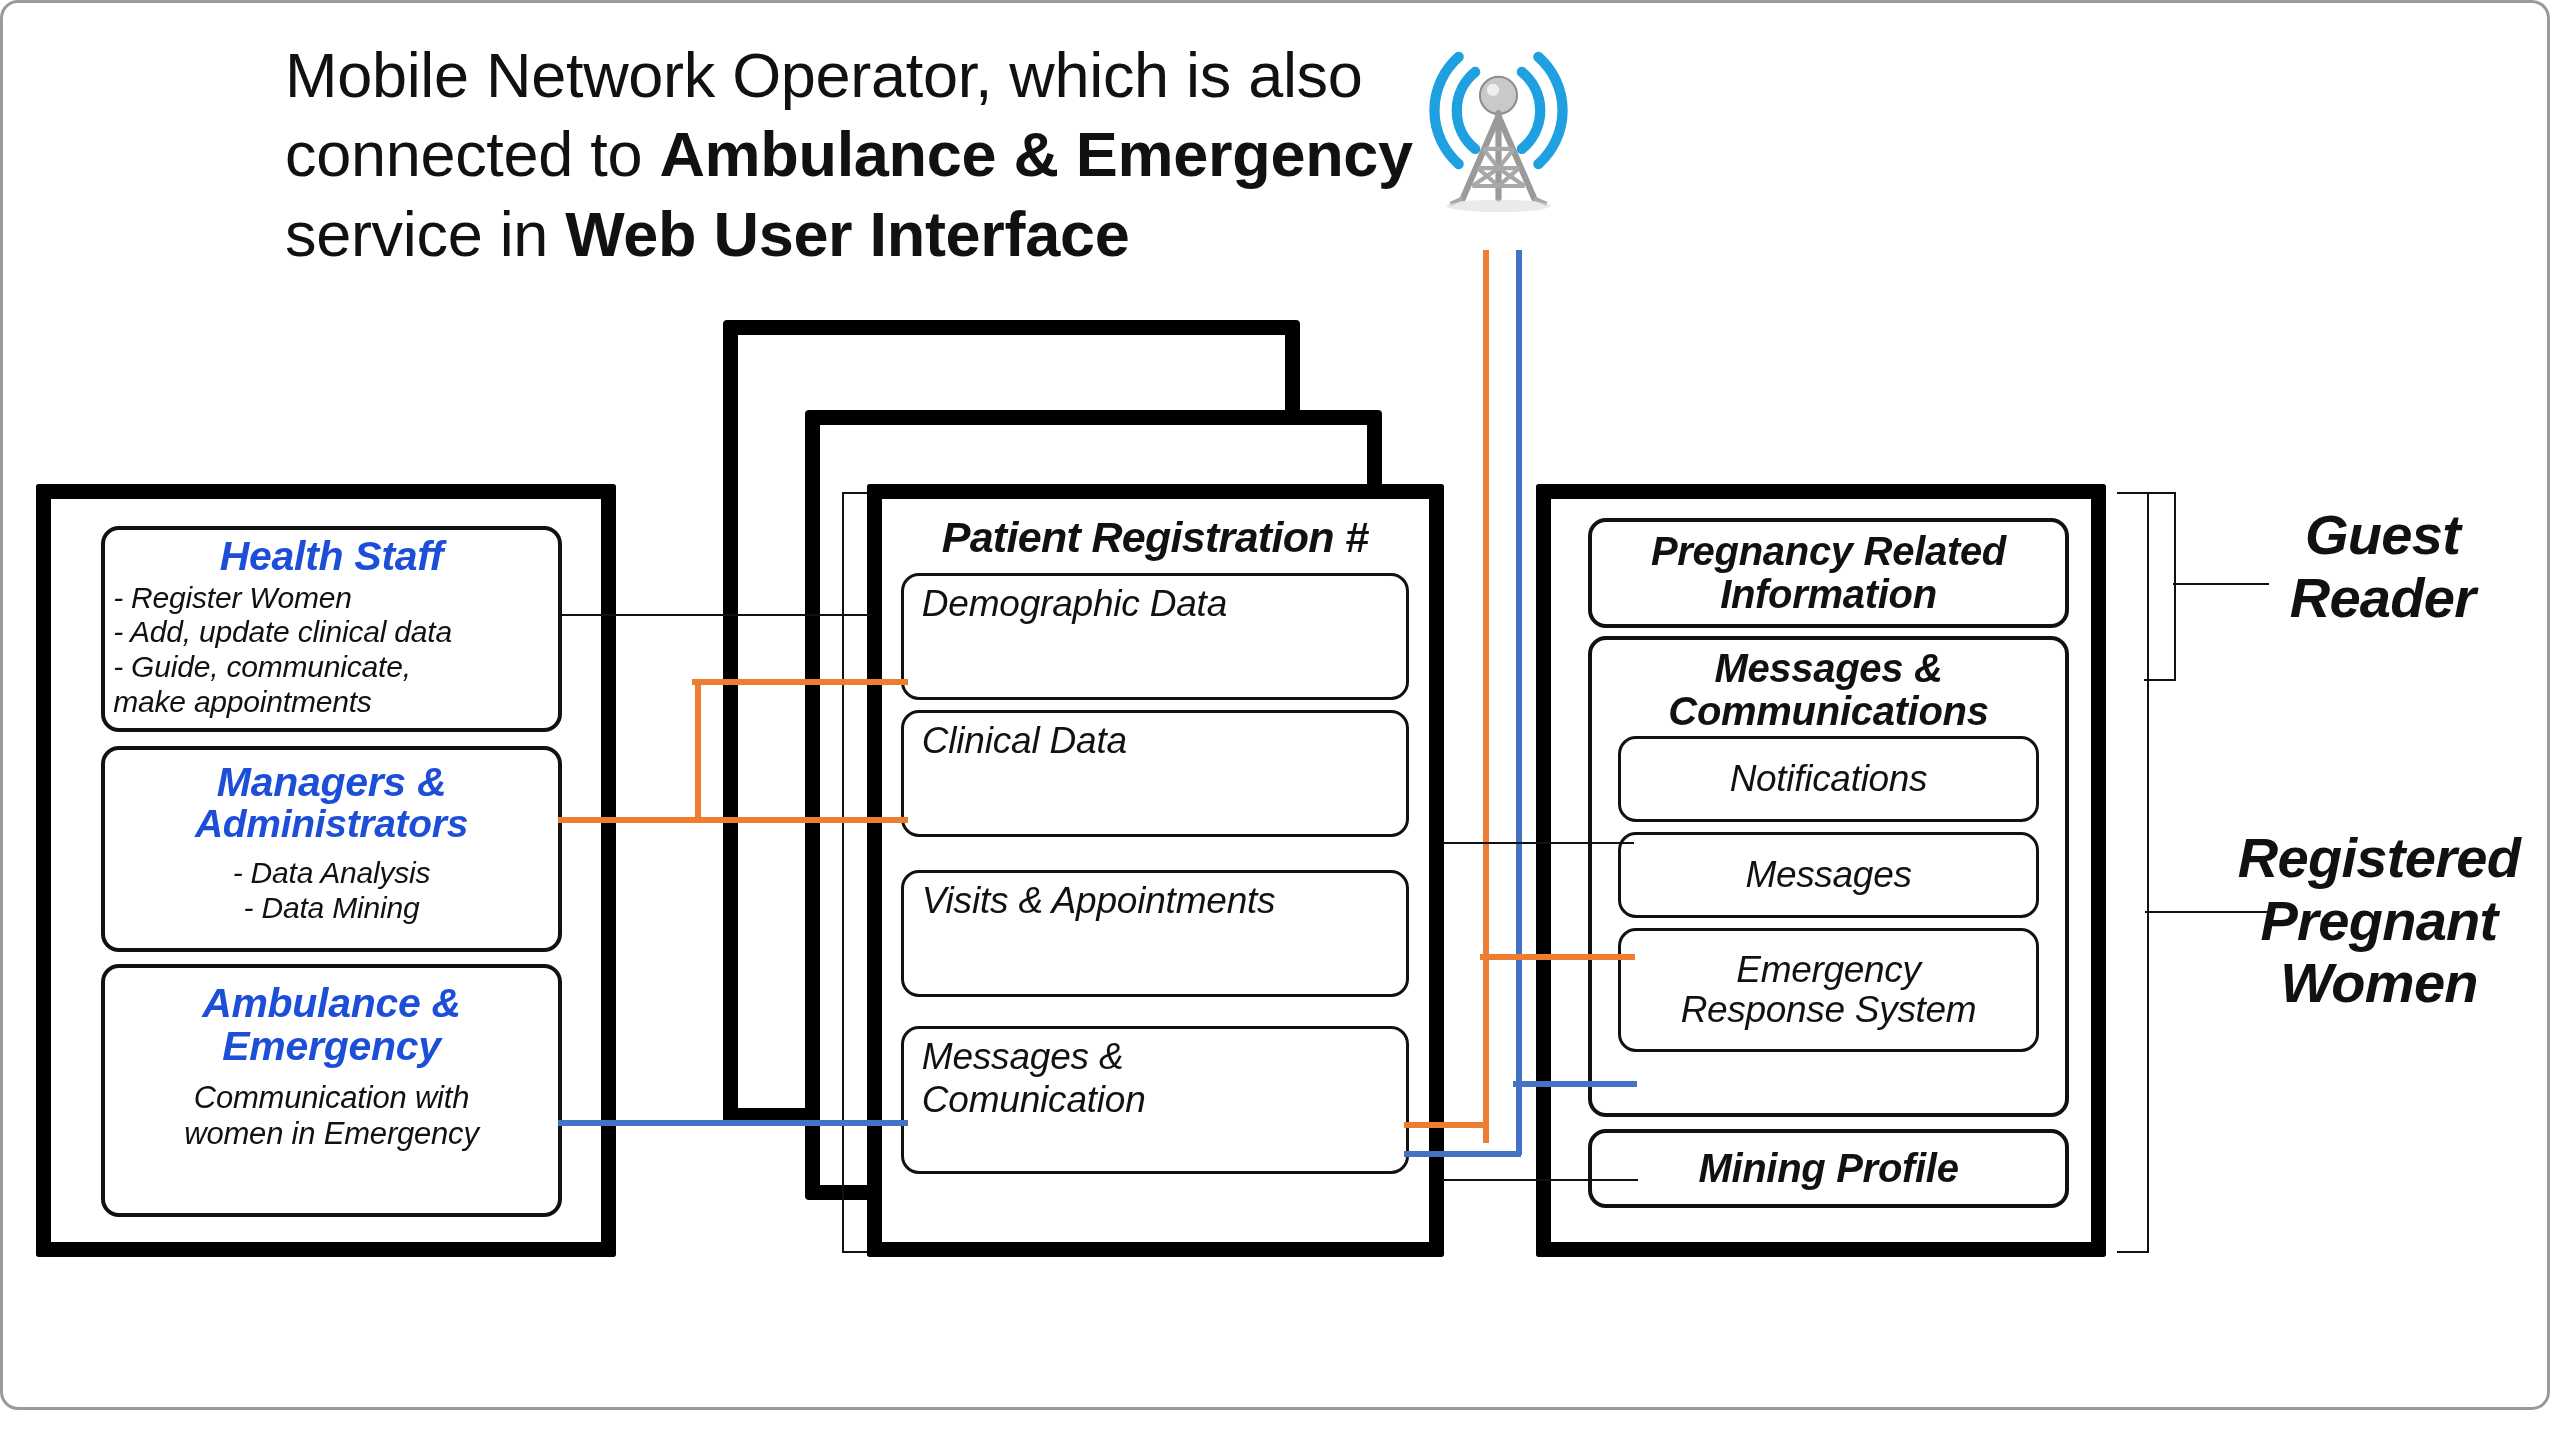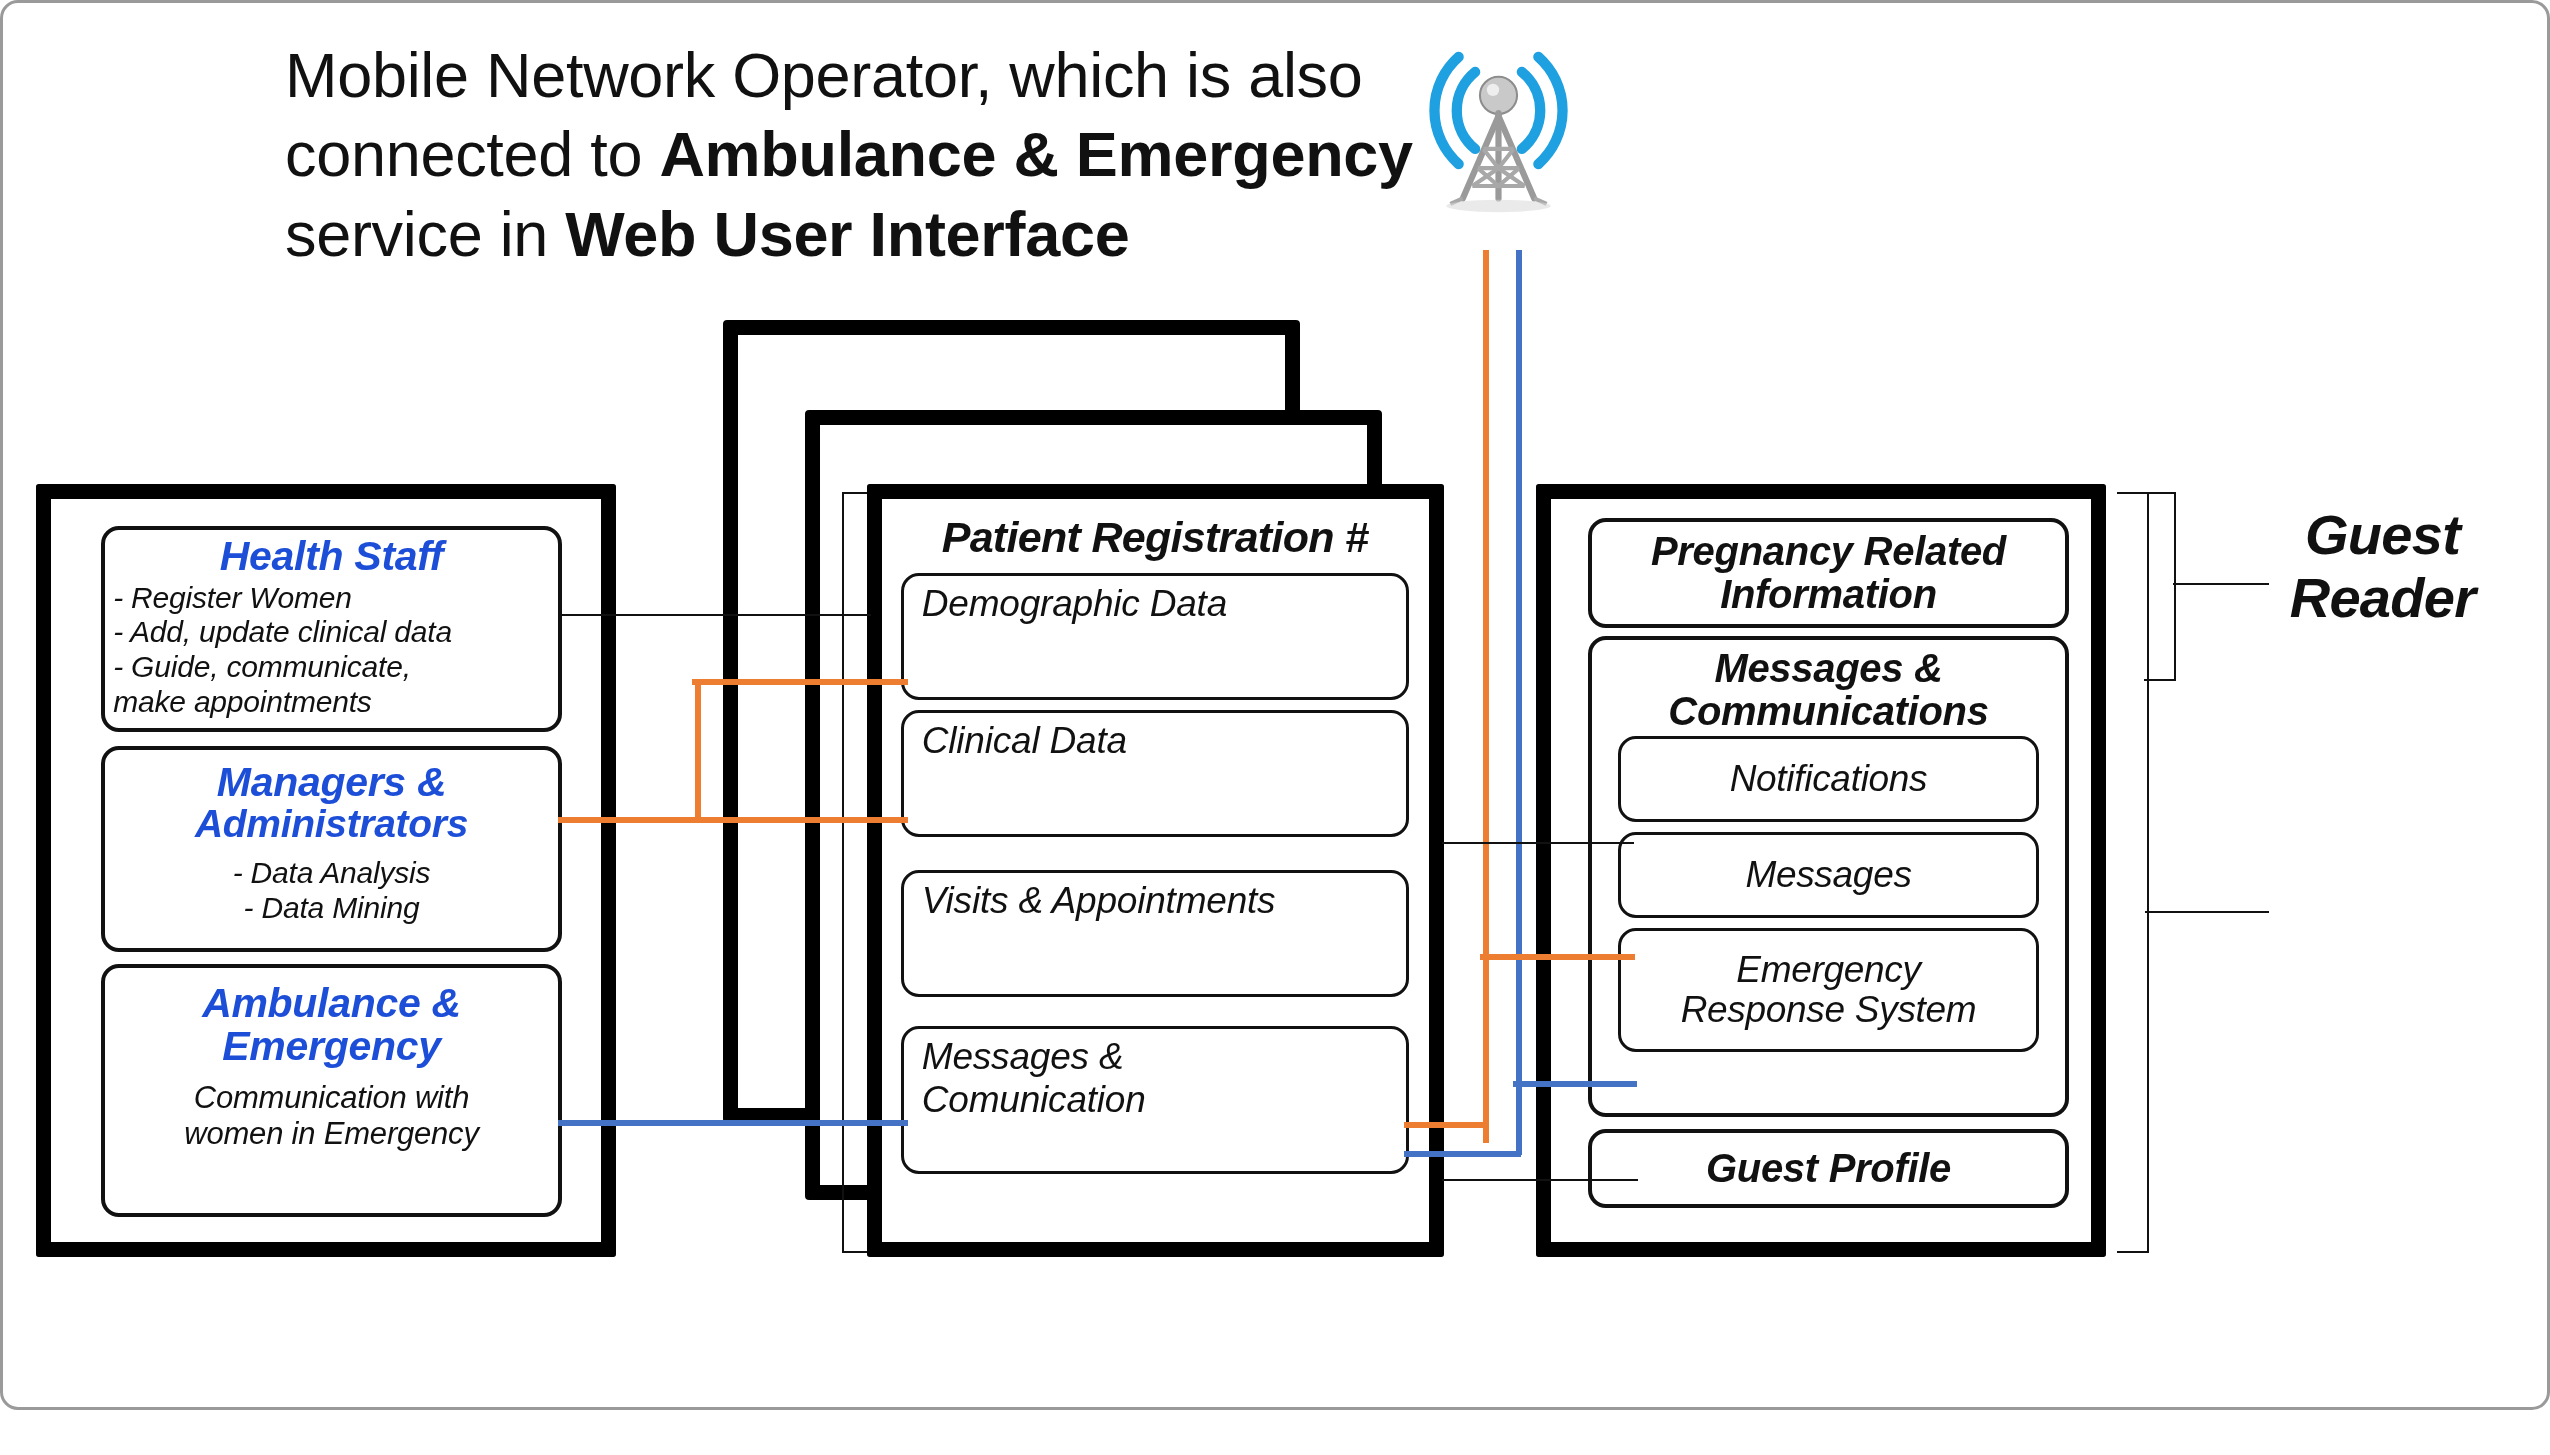--- a/index.html
+++ b/index.html
@@ -197,33 +197,38 @@
       <div class="lbl" style="font-size:37px;">Messages</div>
     </div>
 
     <div class="box box-thin" style="width:398px;height:110px;margin-top:9.6px;justify-content:center;">
       <div class="lbl" style="font-size:37px;">Emergency</div>
       <div class="lbl" style="font-size:37px;">Response System</div>
     </div>
   </div>
 
   <div class="abs box" style="left:1585px;top:1126px;width:481px;height:79px;justify-content:center;">
-    <div class="lbl lbl-b" style="font-size:40px;">Guest Profile</div>
+    <div class="lbl lbl-b" style="font-size:40px;">Mining Profile</div>
   </div>
 
   <div class="bracket r" style="left:2114px;top:489px;width:30px;height:757px;"></div>
   <div class="bracket r" style="left:2141px;top:489px;width:30px;height:185px;"></div>
   <div class="h blackline abs" style="left:2170px;top:580px;width:96px;"></div>
   <div class="h blackline abs" style="left:2142px;top:908px;width:124px;"></div>
 
   <div class="abs role" style="left:2232px;top:501px;width:295px;">
     <div>Guest</div>
     <div>Reader</div>
   </div>
 
+  <div class="abs role" style="left:2218px;top:824px;width:316px;">
+    <div>Registered</div>
+    <div>Pregnant</div>
+    <div>Women</div>
+  </div>
 
   <div class="h blackline abs" style="left:558px;top:611px;width:310px;"></div>
 
   <div class="h orange abs" style="left:555px;top:814px;width:350px;"></div>
   <div class="v orange abs" style="left:692px;top:676px;height:141px;"></div>
   <div class="h orange abs" style="left:689px;top:676px;width:216px;"></div>
 
   <div class="h blue abs" style="left:555px;top:1117px;width:350px;"></div>
 
   <div class="h blackline abs" style="left:1439px;top:839px;width:192px;"></div>

